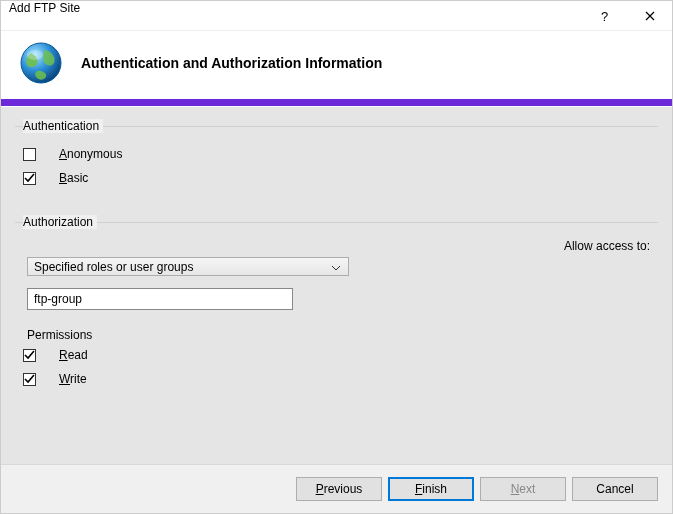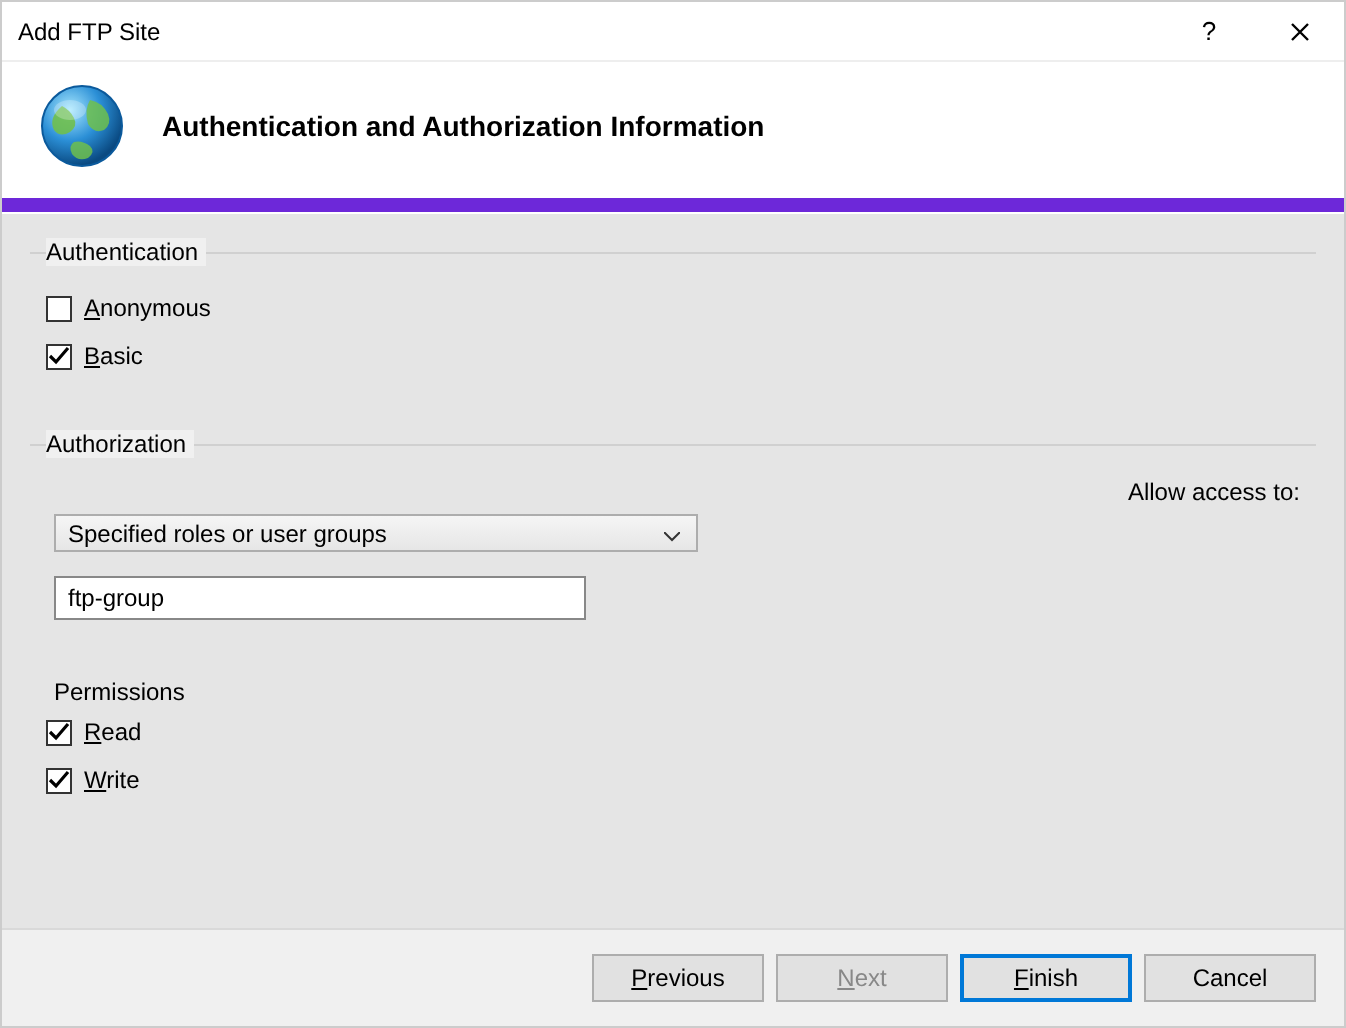--- a/index.html
+++ b/index.html
@@ -12,21 +12,20 @@
     height: 514px;
     border: 1px solid #ccc;
     display: flex;
     flex-direction: column;
     color: #000;
   }
   
   .titlebar {
     height: 30px;
     display: flex;
-    align-items: center;
     background: #fff;
     border-bottom: 1px solid #eee;
     padding-left: 8px;
   }
   .titlebar .title { flex: 1; font-size: 12px; }
   .titlebar .winbtn {
     width: 45px;
     height: 30px;
     display: flex;
     align-items: center;
@@ -76,21 +75,21 @@
   }
   legend {
     padding: 0 4px 0 0;
     font-size: 12px;
     color: #000;
     background: #f0f0f0;
   }
   .row {
     display: flex;
     align-items: center;
-    gap: 6px;
+    gap: 23px;
     margin: 4px 0 6px 0;
     height: 18px;
     text-align: center;
   }
   .cb {
     width: 13px; height: 13px;
     border: 1px solid #333;
     background: #fff;
     display: inline-flex;
     align-items: center;
@@ -117,21 +116,21 @@
     width: 266px;
     height: 22px;
     border: 1px solid #888;
     background: #fff;
     padding: 0 6px;
     margin: 0 0 0 4px;
     display: flex;
     align-items: center;
     font-size: 12px;
   }
-  .perm-label { margin: 29px 0 4px 4px; }
+  .perm-label { margin: 18px 0 4px 4px; }
   
   .footer {
     border-top: 1px solid #d9d9d9;
     padding: 12px 14px;
     display: flex;
     justify-content: flex-end;
     gap: 6px;
     background: #f0f0f0;
   }
   .btn {
@@ -240,22 +239,22 @@
       </div>
     </fieldset>
 
   </div>
 </div>
 
 <div class="footer">
   <div class="btn">
       <span><span class="mn">P</span><span>revious</span></span>
     </div>
+  <div class="btn default">
+      <span><span class="mn">F</span><span>inish</span></span>
+    </div>
   <div class="btn disabled">
       <span><span class="mn">N</span><span>ext</span></span>
     </div>
-  <div class="btn default">
-      <span><span class="mn">F</span><span>inish</span></span>
-    </div>
   <div class="btn">
       <span>Cancel</span>
     </div>
 </div>
 
 </body></html>

